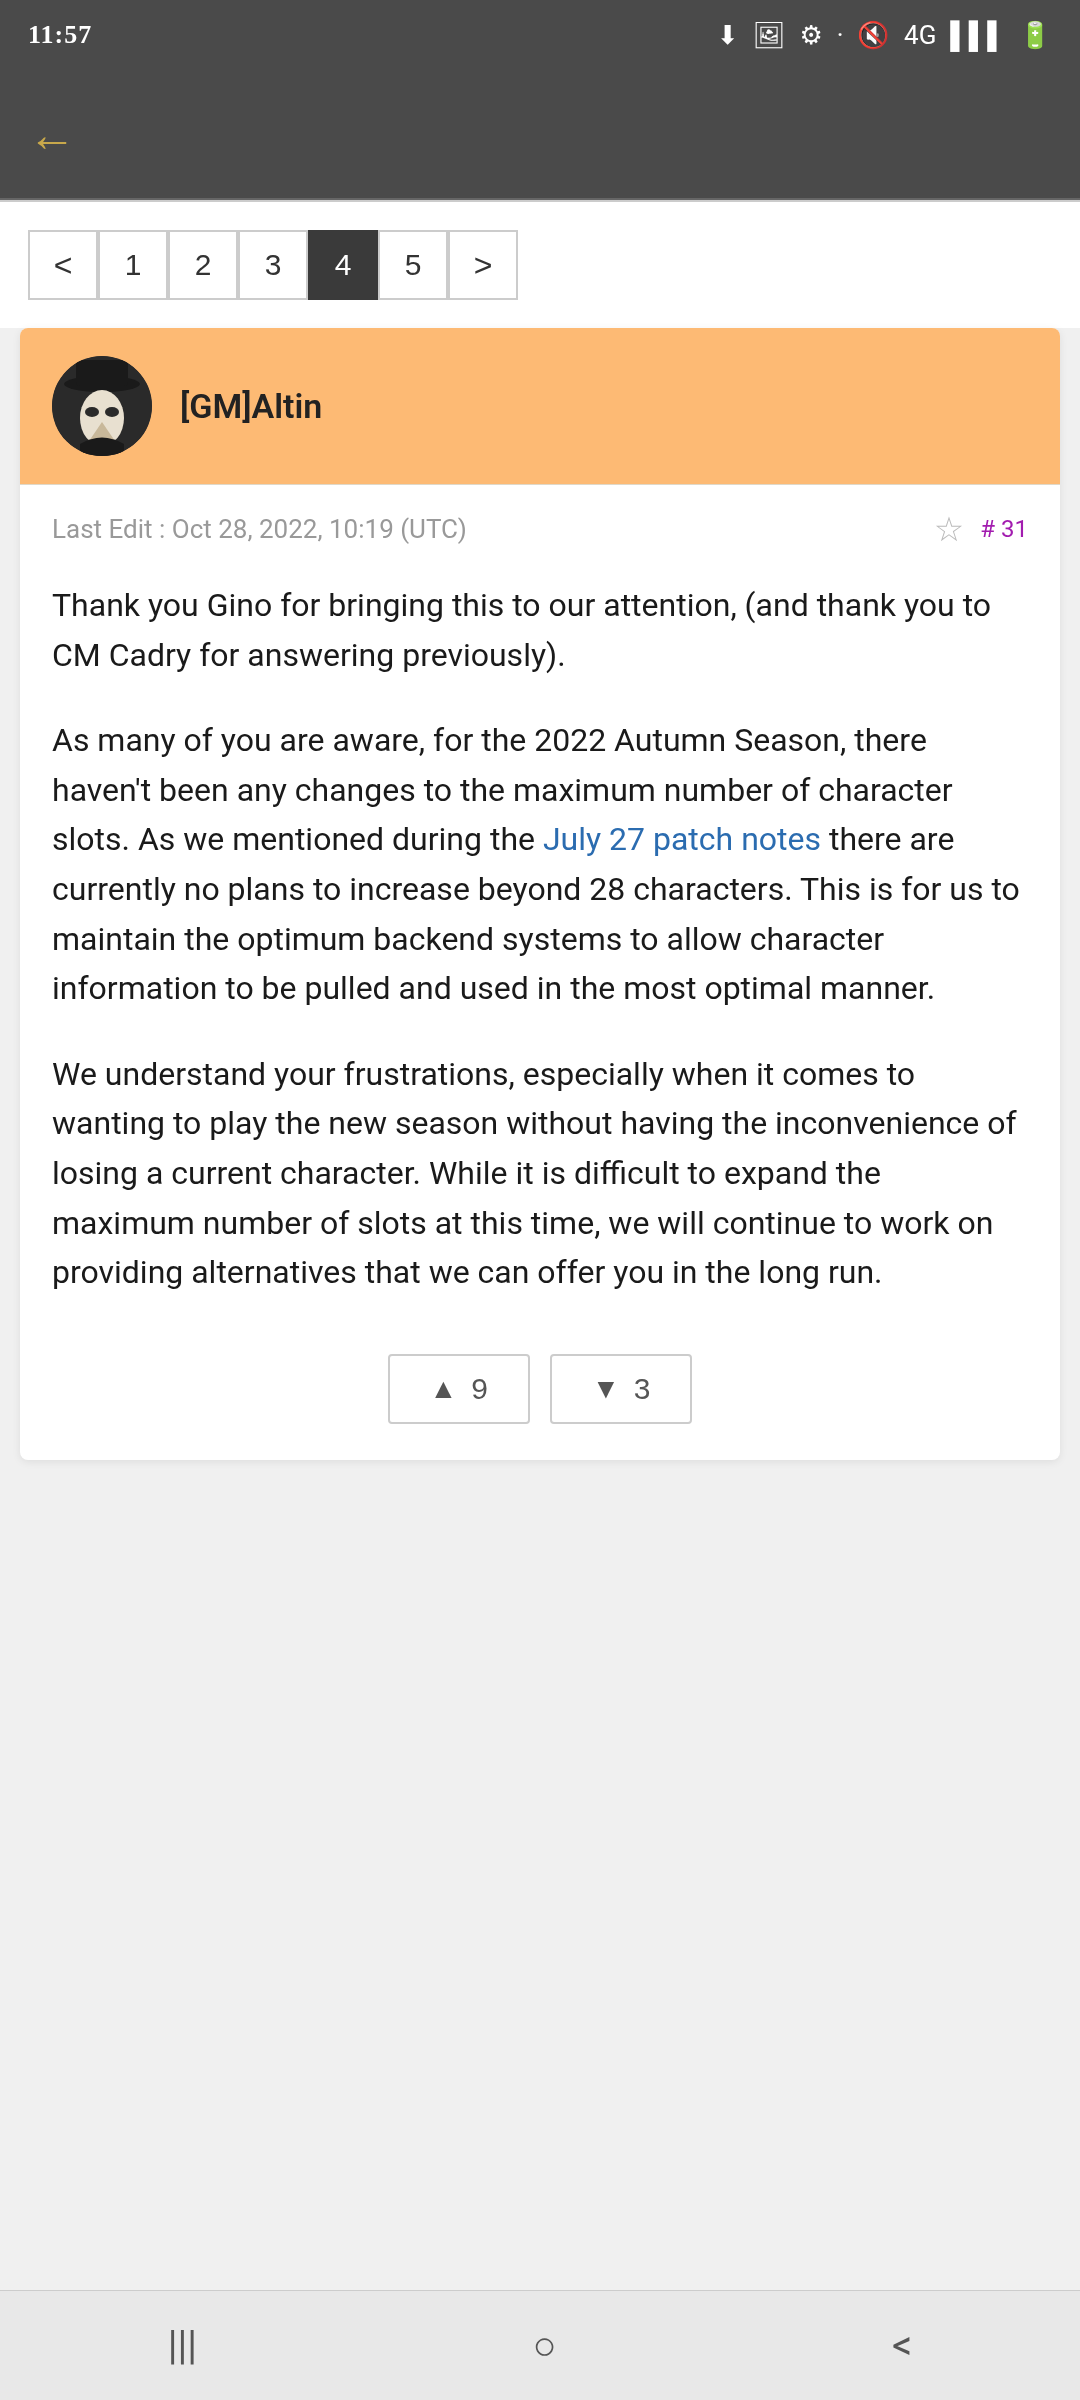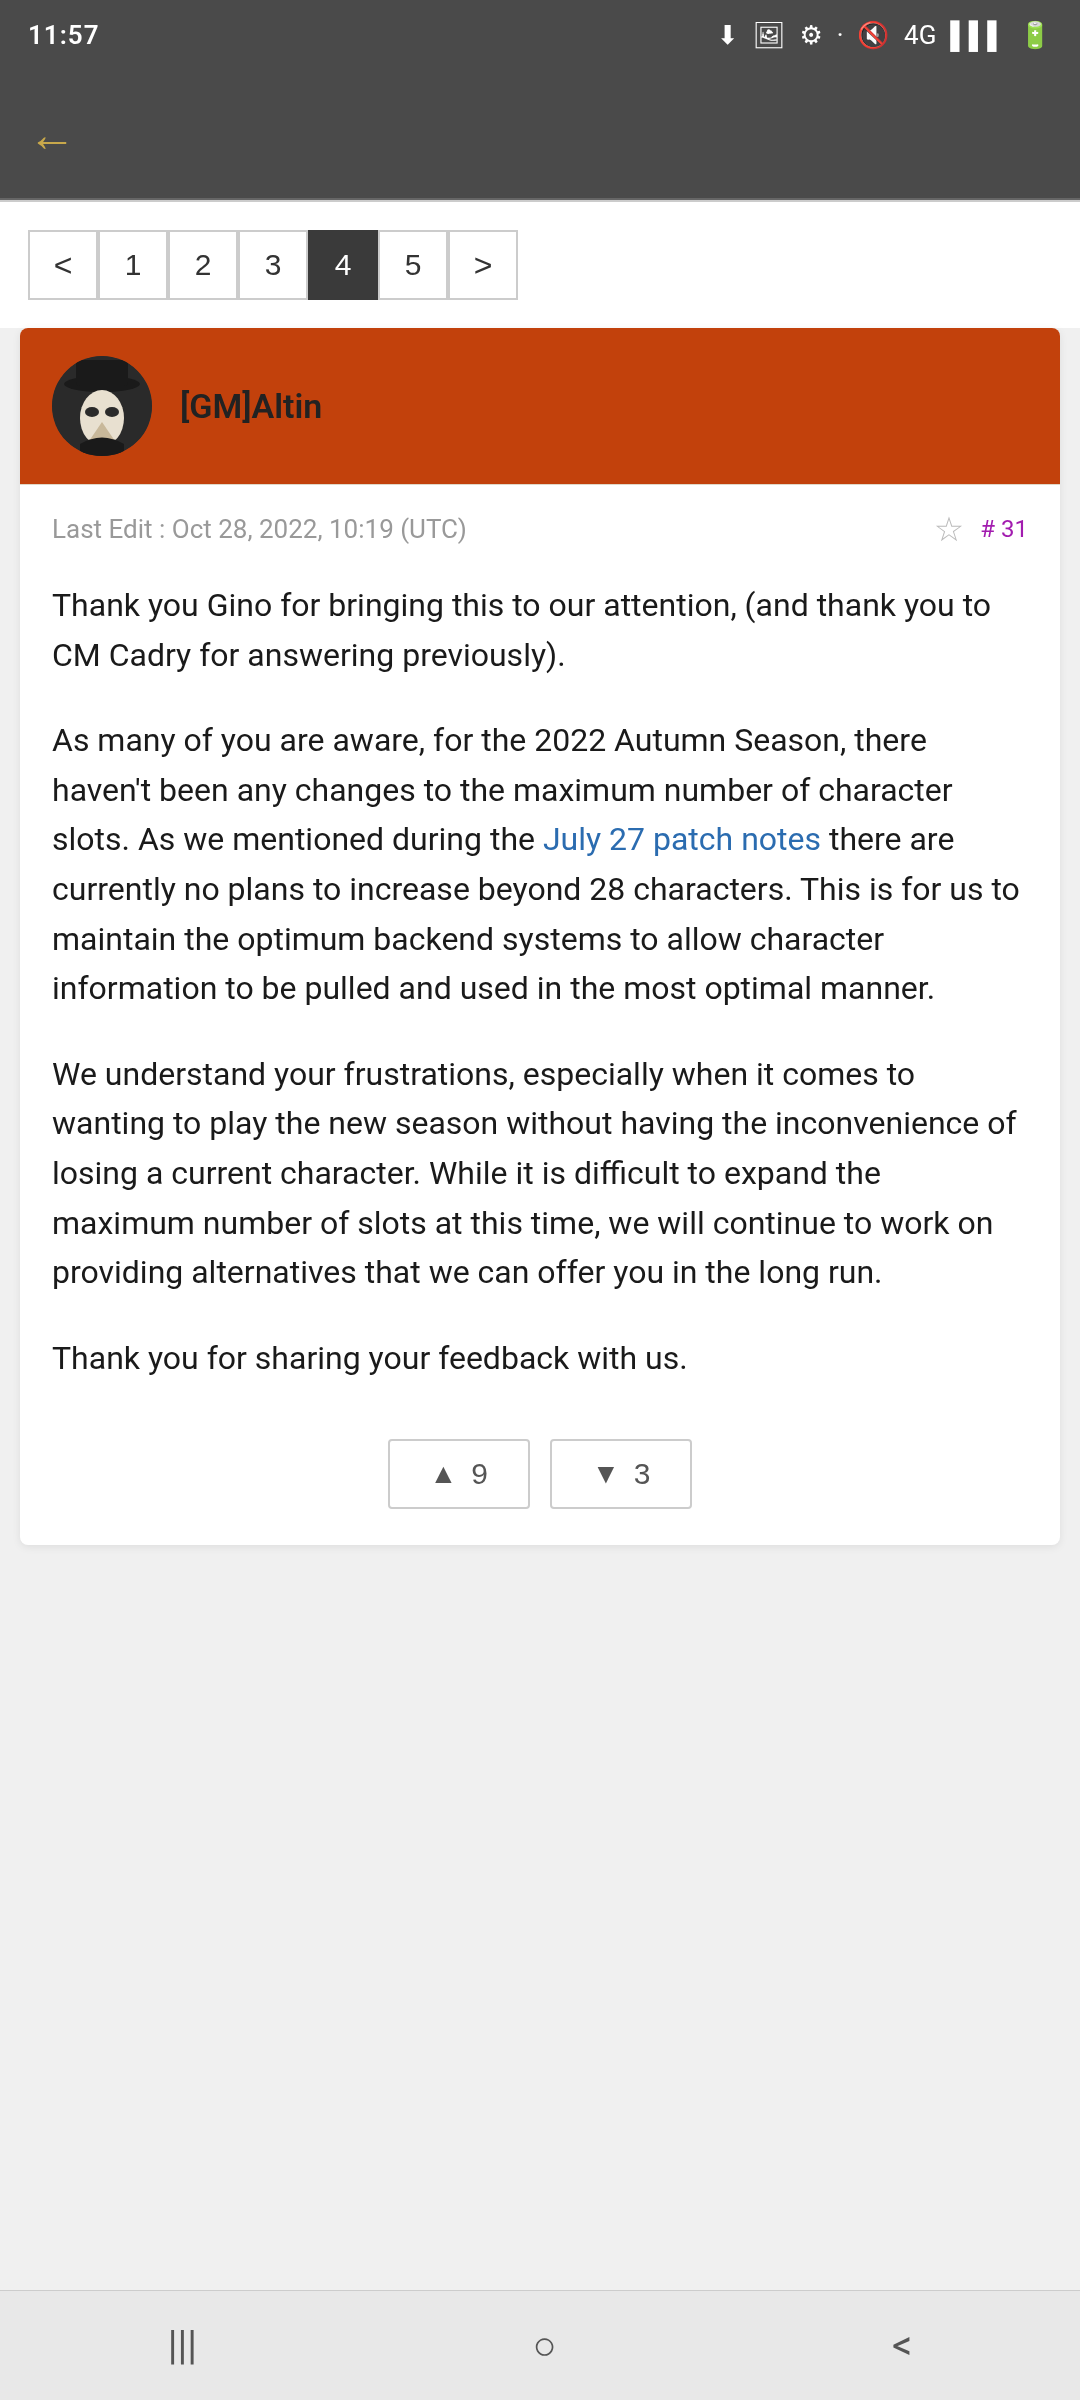--- a/index.html
+++ b/index.html
@@ -21,20 +21,21 @@
       display: flex;
       justify-content: space-between;
       align-items: center;
       padding: 12px 28px;
       height: 70px;
     }
     .status-left {
       font-size: 26px;
       font-weight: 600;
       letter-spacing: 1px;
+      font-family: Liberation Serif, serif;
     }
     .status-right {
       display: flex;
       align-items: center;
       gap: 14px;
       font-size: 24px;
     }
     .status-icon {
       font-size: 26px;
     }
@@ -101,21 +102,21 @@
     .post-card {
       background: #fff;
       margin: 0 20px 20px 20px;
       border-radius: 8px;
       overflow: hidden;
       box-shadow: 0 2px 8px rgba(0,0,0,0.08);
     }
 
     
     .author-row {
-      background: #c2410c;
+      background: #fdba74;
       display: flex;
       align-items: center;
       padding: 28px 32px;
       gap: 28px;
       border-bottom: 1px solid #e0d8c8;
     }
     .avatar {
       width: 100px;
       height: 100px;
       border-radius: 50%;
@@ -300,21 +301,20 @@
       <div class="post-meta-right">
         <span class="star-icon">☆</span>
         <span class="post-number"># 31</span>
       </div>
     </div>
 
     <div class="post-content">
       <p>Thank you Gino for bringing this to our attention, (and thank you to CM Cadry for answering previously).</p>
       <p>As many of you are aware, for the 2022 Autumn Season, there haven't been any changes to the maximum number of character slots. As we mentioned during the <a href="#" class="link-text">July 27 patch notes</a> there are currently no plans to increase beyond 28 characters. This is for us to maintain the optimum backend systems to allow character information to be pulled and used in the most optimal manner.</p>
       <p>We understand your frustrations, especially when it comes to wanting to play the new season without having the inconvenience of losing a current character. While it is difficult to expand the maximum number of slots at this time, we will continue to work on providing alternatives that we can offer you in the long run.</p>
-      <p>Thank you for sharing your feedback with us.</p>
     </div>
 
     <div class="vote-row">
       <button class="vote-btn vote-up">
         <span class="vote-arrow-up">▲</span>
         <span>9</span>
       </button>
       <button class="vote-btn vote-down">
         <span class="vote-arrow-down">▼</span>
         <span>3</span>

